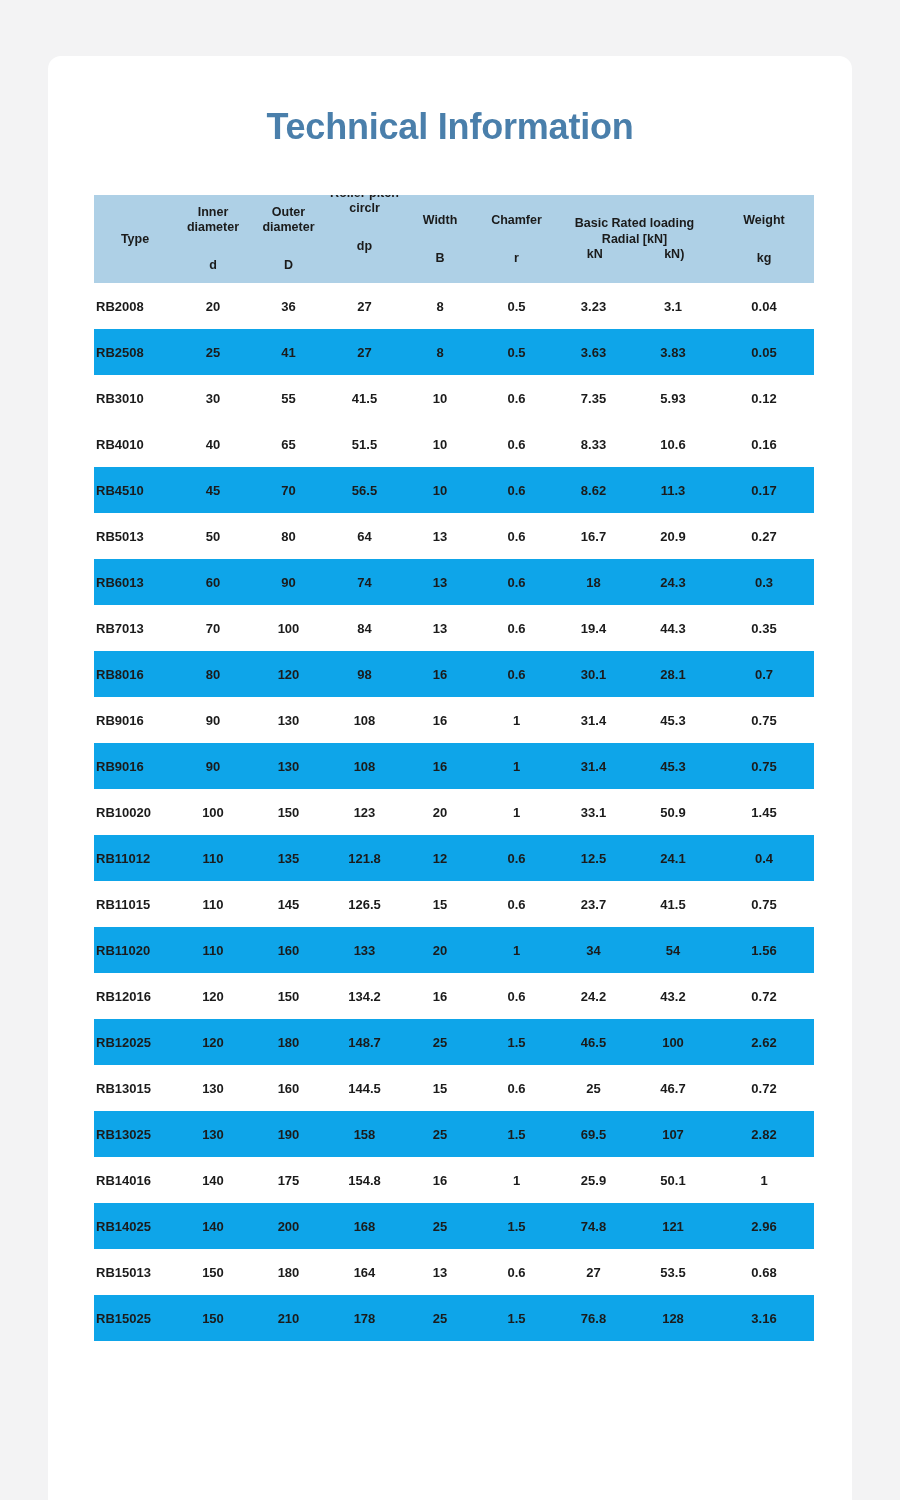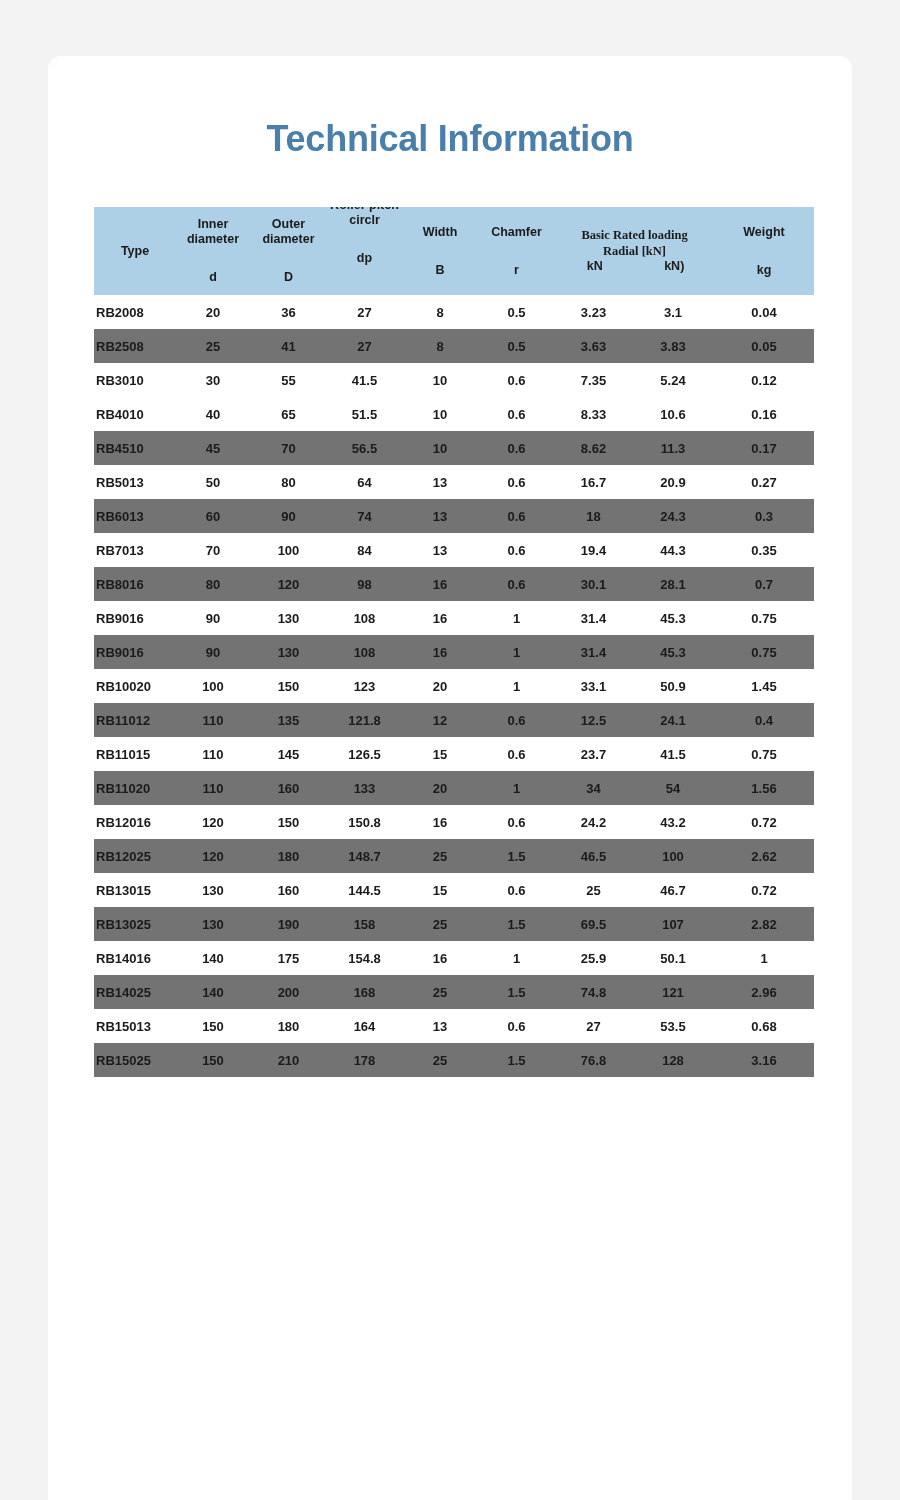--- a/index.html
+++ b/index.html
@@ -25,21 +25,21 @@
     left: 48px;
     top: 56px;
     width: 804px;
     height: 1480px;
     background: #ffffff;
     border-radius: 13px;
     overflow: hidden;
   }
 
   .doc-title {
-    margin: 16px;
+    margin: 4px;
     padding-top: 46px;
     text-align: center;
     font-size: 36px;
     font-weight: bold;
     color: #4a7fab;
     letter-spacing: -0.2px;
   }
 
   .table-wrap {
     margin-top: 47px;
@@ -104,37 +104,36 @@
   }
 
   th .sub {
     display: block;
     margin-top: 23px;
   }
 
   .hdr-group .group-title {
     display: block;
     line-height: 1.25;
-    font-family: Liberation Serif, serif;
   }
   .hdr-group .group-units {
     display: block;
   }
   .hdr-group .u-left,
   .hdr-group .u-right {
     display: inline-block;
     width: 50%;
     text-align: center;
   }
 
   tbody tr {
-    height: 34px;
+    height: 46px;
   }
   tbody tr.alt {
-    background: #737373;
+    background: #0ea5e9;
   }
   tbody td {
     padding: 0;
     text-align: center;
     vertical-align: middle;
     font-size: 13px;
     font-weight: bold;
     color: #1b1b1b;
   }
   tbody td.type-cell {
@@ -238,21 +237,21 @@
               <td>0.05</td>
             </tr>
             <tr>
               <td class="type-cell">RB3010</td>
               <td>30</td>
               <td>55</td>
               <td>41.5</td>
               <td>10</td>
               <td>0.6</td>
               <td>7.35</td>
-              <td>5.24</td>
+              <td>5.93</td>
               <td>0.12</td>
             </tr>
             <tr>
               <td class="type-cell">RB4010</td>
               <td>40</td>
               <td>65</td>
               <td>51.5</td>
               <td>10</td>
               <td>0.6</td>
               <td>8.33</td>
@@ -377,21 +376,21 @@
               <td>20</td>
               <td>1</td>
               <td>34</td>
               <td>54</td>
               <td>1.56</td>
             </tr>
             <tr>
               <td class="type-cell">RB12016</td>
               <td>120</td>
               <td>150</td>
-              <td>150.8</td>
+              <td>134.2</td>
               <td>16</td>
               <td>0.6</td>
               <td>24.2</td>
               <td>43.2</td>
               <td>0.72</td>
             </tr>
             <tr class="alt">
               <td class="type-cell">RB12025</td>
               <td>120</td>
               <td>180</td>

